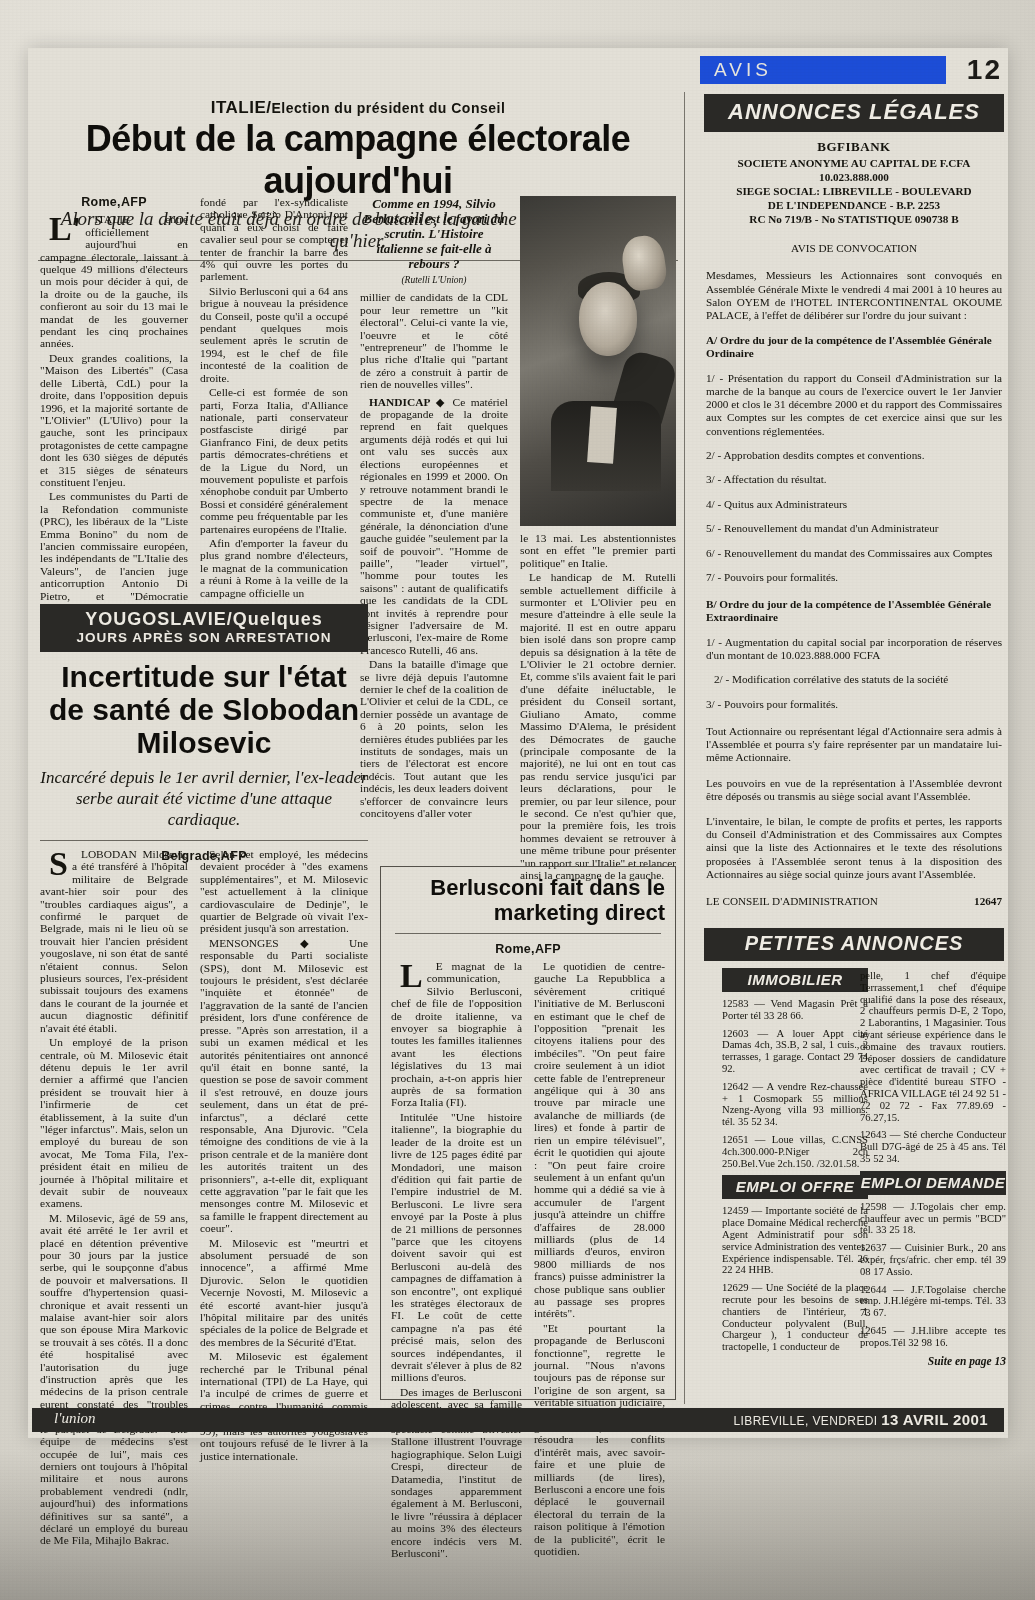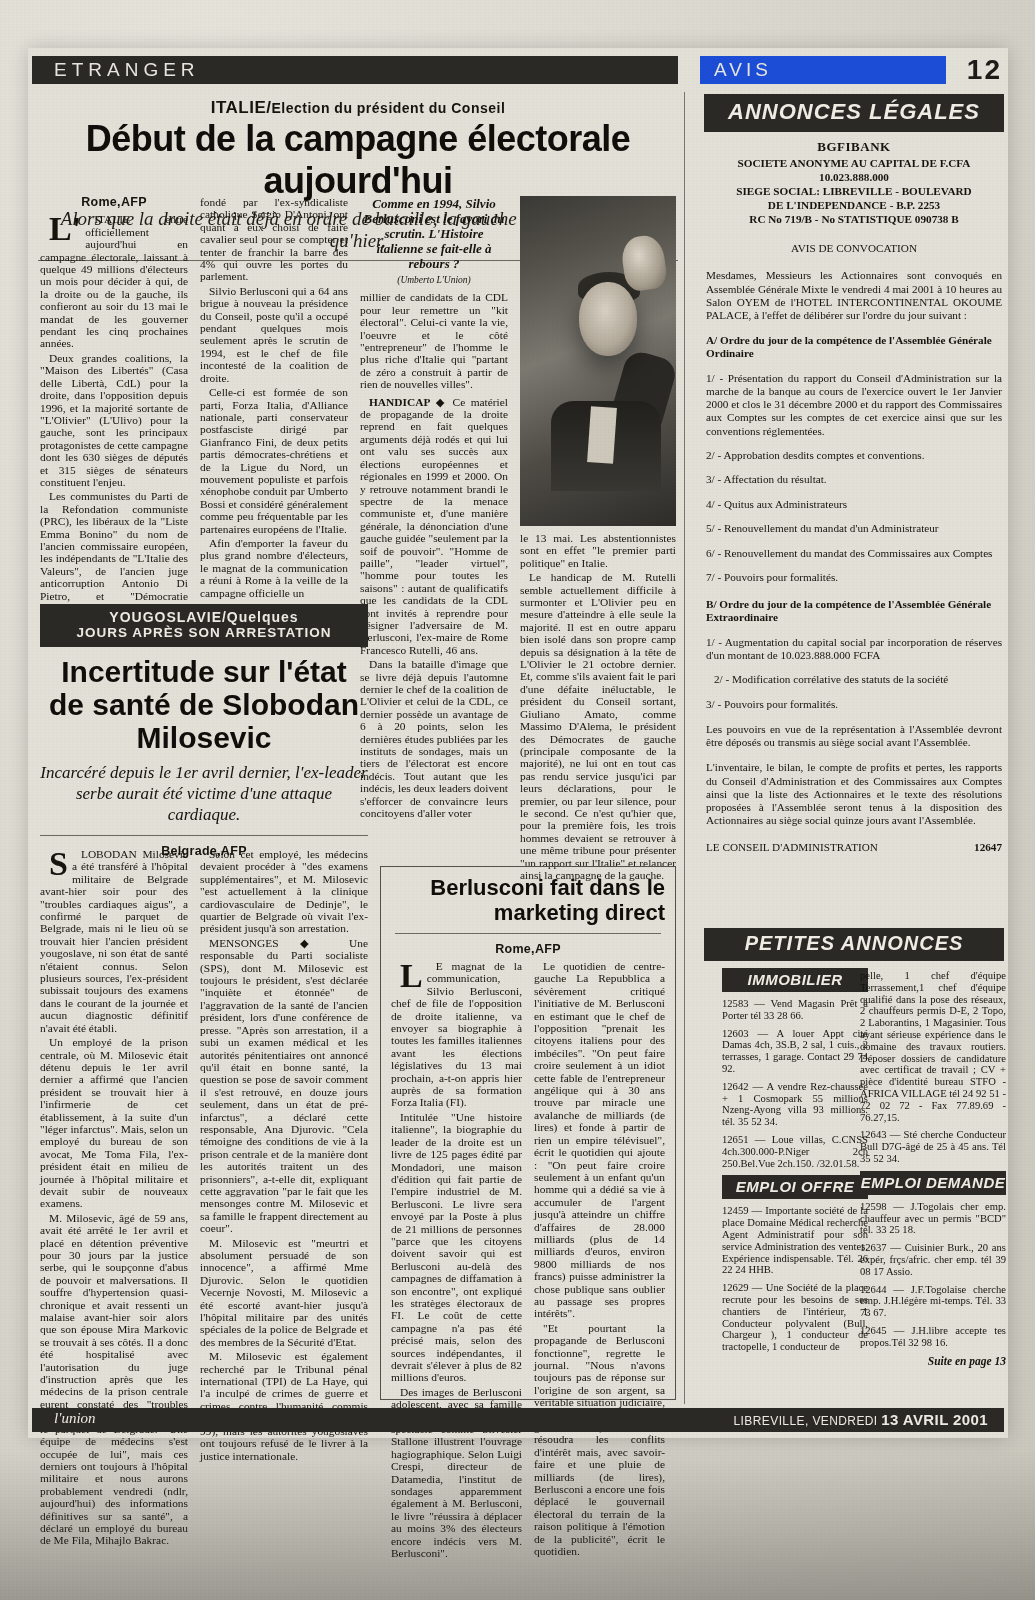--- a/index.html
+++ b/index.html
@@ -120,21 +120,21 @@
     position:absolute;left:62%;top:48%;width:52px;height:80px;border-radius:18px;
     background:#2a2925;transform:rotate(16deg);
   }
 
   
   .band{
     background:#2b2a27;color:#efece4;text-align:center;
     font-family:"Liberation Sans",sans-serif;font-weight:bold;
     padding:5px 0 7px 0;
   }
-  .band .l1{font-size:14px;letter-spacing:1px;}
+  .band .l1{font-size:18px;letter-spacing:1px;}
   .band .l2{font-size:13.5px;letter-spacing:1px;}
   .headline2{
     text-align:center;font-family:"Liberation Sans",sans-serif;font-weight:bold;
     font-size:30px;line-height:33px;margin-top:8px;color:#100f0c;
   }
   .subhead2{
     text-align:center;font-style:italic;font-size:17px;line-height:21px;margin-top:8px;
   }
   
   .boxart{border:1px solid #55524b;padding:8px 10px;box-sizing:border-box;}
@@ -180,21 +180,20 @@
   .colline{position:absolute;background:#7a776f;width:1px;}
 </style>
 </head>
 <body>
 
 <div id="page">
  <div id="sheet">
 
   <div class="col-left">
 
-    <div class="mast">ETRANGER</div>
 
     <div style="position:absolute;left:10px;top:44px;width:640px;">
       <div class="kicker">
         <span>ITALIE/</span><span class="sm">Election du président du Conseil</span>
       </div>
       <div class="headline">Début de la campagne électorale aujourd'hui</div>
       <div class="subhead">Alors que la droite était déjà en ordre de bataille, la gauche ne s'est concertée qu'hier.</div>
       <div class="rule"></div>
     </div>
 
@@ -207,21 +206,21 @@
 
     <div style="position:absolute;left:172px;top:148px;width:148px;" class="body-col">
       <p style="text-indent:0;">fondé par l'ex-syndicaliste catholique Sergio D'Antoni, ont quant à eux choisi de faire cavalier seul pour se compter et tenter de franchir la barre des 4% qui ouvre les portes du parlement.</p>
       <p>Silvio Berlusconi qui a 64 ans brigue à nouveau la présidence du Conseil, poste qu'il a occupé pendant quelques mois seulement après le scrutin de 1994, est le chef de file incontesté de la coalition de droite.</p>
       <p>Celle-ci est formée de son parti, Forza Italia, d'Alliance nationale, parti conservateur postfasciste dirigé par Gianfranco Fini, de deux petits partis démocrates-chrétiens et de la Ligue du Nord, un mouvement populiste et parfois xénophobe conduit par Umberto Bossi et considéré généralement comme peu fréquentable par les partenaires européens de l'Italie.</p>
       <p>Afin d'emporter la faveur du plus grand nombre d'électeurs, le magnat de la communication a réuni à Rome à la veille de la campagne officielle un</p>
     </div>
 
     <div style="position:absolute;left:332px;top:148px;width:148px;" class="body-col">
       <div class="pull" style="margin-bottom:3px;">Comme en 1994, Silvio Berlusconi est le favori du scrutin. L'Histoire italienne se fait-elle à rebours ?</div>
-      <div class="credit" style="margin-bottom:5px;">(Umberto L'Union)</div>
+      <div class="credit" style="margin-bottom:5px;">(Rutelli L'Union)</div>
       <p style="text-indent:0;">millier de candidats de la CDL pour leur remettre un "kit électoral". Celui-ci vante la vie, l'oeuvre et le côté "entrepreneur" de l'homme le plus riche d'Italie qui "partant de zéro a construit à partir de rien de nouvelles villes".</p>
       <p style="margin-top:5px;"><b>HANDICAP</b> ◆ <span>Ce matériel de propagande de la droite reprend en fait quelques arguments déjà rodés et qui lui ont valu ses succès aux élections européennes et régionales en 1999 et 2000. On y retrouve notamment brandi le spectre de la menace communiste et, d'une manière générale, la dénonciation d'une gauche guidée "seulement par la soif de pouvoir". "Homme de paille", "leader virtuel", "homme pour toutes les saisons" : autant de qualificatifs que les candidats de la CDL sont invités à reprendre pour désigner l'adversaire de M. Berlusconi, l'ex-maire de Rome Francesco Rutelli, 46 ans.</span></p>
       <p>Dans la bataille d'image que se livre déjà depuis l'automne dernier le chef de la coalition de L'Olivier et celui de la CDL, ce dernier possède un avantage de 6 à 20 points, selon les dernières études publiées par les instituts de sondages, mais un tiers de l'électorat est encore indécis. Tout autant que les indécis, les deux leaders doivent s'efforcer de convaincre leurs concitoyens d'aller voter</p>
     </div>
 
     <div style="position:absolute;left:492px;top:148px;width:156px;" class="body-col">
       <div class="photo" style="width:156px;height:330px;margin-bottom:6px;">
         <div class="arm"></div>
         <div class="body"></div>
         <div class="shirt"></div>
@@ -294,20 +293,21 @@
       <p style="margin-top:10px;font-family:Liberation Serif, serif;">2/ - Approbation desdits comptes et conventions.</p>
       <p style="margin-top:10px;">3/ - Affectation du résultat.</p>
       <p style="margin-top:10px;">4/ - Quitus aux Administrateurs</p>
       <p style="margin-top:10px;">5/ - Renouvellement du mandat d'un Administrateur</p>
       <p style="margin-top:10px;">6/ - Renouvellement du mandat des Commissaires aux Comptes</p>
       <p style="margin-top:10px;">7/ - Pouvoirs pour formalités.</p>
       <p style="font-weight:bold;margin-top:14px;">B/ Ordre du jour de la compétence de l'Assemblée Générale Extraordinaire</p>
       <p style="text-align:justify;margin-top:10px;">1/ - Augmentation du capital social par incorporation de réserves d'un montant de 10.023.888.000 FCFA</p>
       <p style="margin-top:10px;margin-left:8px;">2/ - Modification corrélative des statuts de la société</p>
       <p style="margin-top:10px;">3/ - Pouvoirs pour formalités.</p>
+      <p style="text-align:justify;margin-top:14px;">Tout Actionnaire ou représentant légal d'Actionnaire sera admis à l'Assemblée et pourra s'y faire représenter par un mandataire lui-même Actionnaire.</p>
       <p style="text-align:justify;margin-top:12px;">Les pouvoirs en vue de la représentation à l'Assemblée devront être déposés ou transmis au siège social avant l'Assemblée.</p>
       <p style="text-align:justify;margin-top:12px;">L'inventaire, le bilan, le compte de profits et pertes, les rapports du Conseil d'Administration et des Commissaires aux Comptes ainsi que la liste des Actionnaires et le texte des résolutions proposées à l'Assemblée seront tenus à la disposition des Actionnaires au siège social quinze jours avant l'Assemblée.</p>
       <div style="margin-top:14px;position:relative;">
         <span>LE CONSEIL D'ADMINISTRATION</span>
         <span style="position:absolute;right:0;top:0;font-weight:bold;">12647</span>
       </div>
     </div>
 
     <div class="small-bar" style="position:absolute;left:4px;top:880px;width:300px;">PETITES ANNONCES</div>
 

